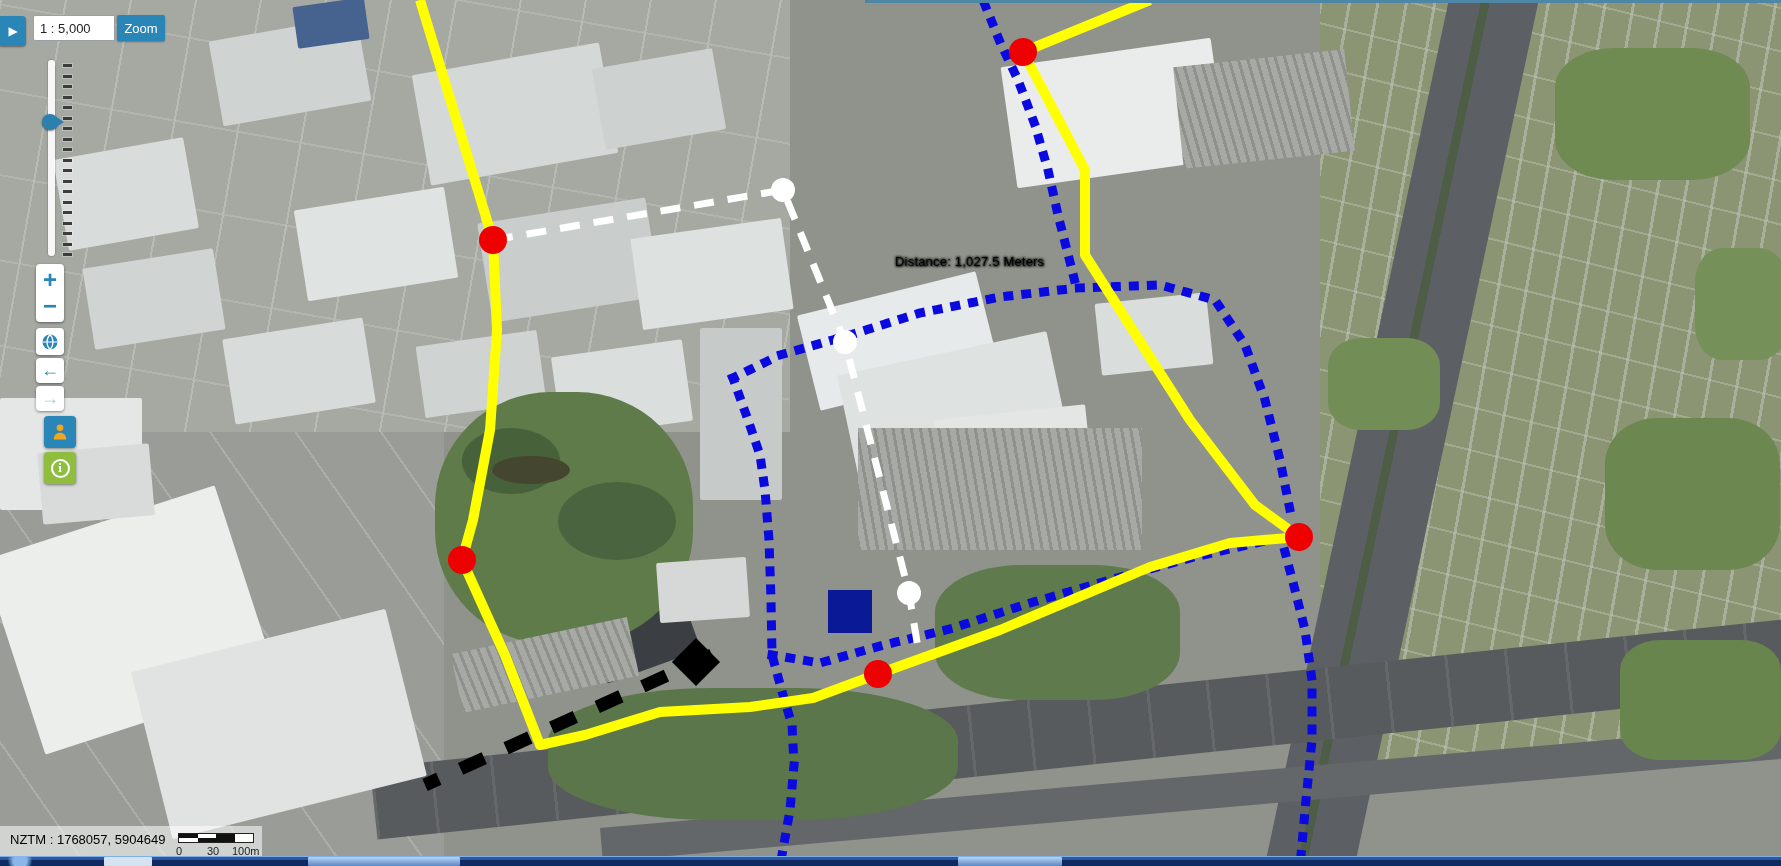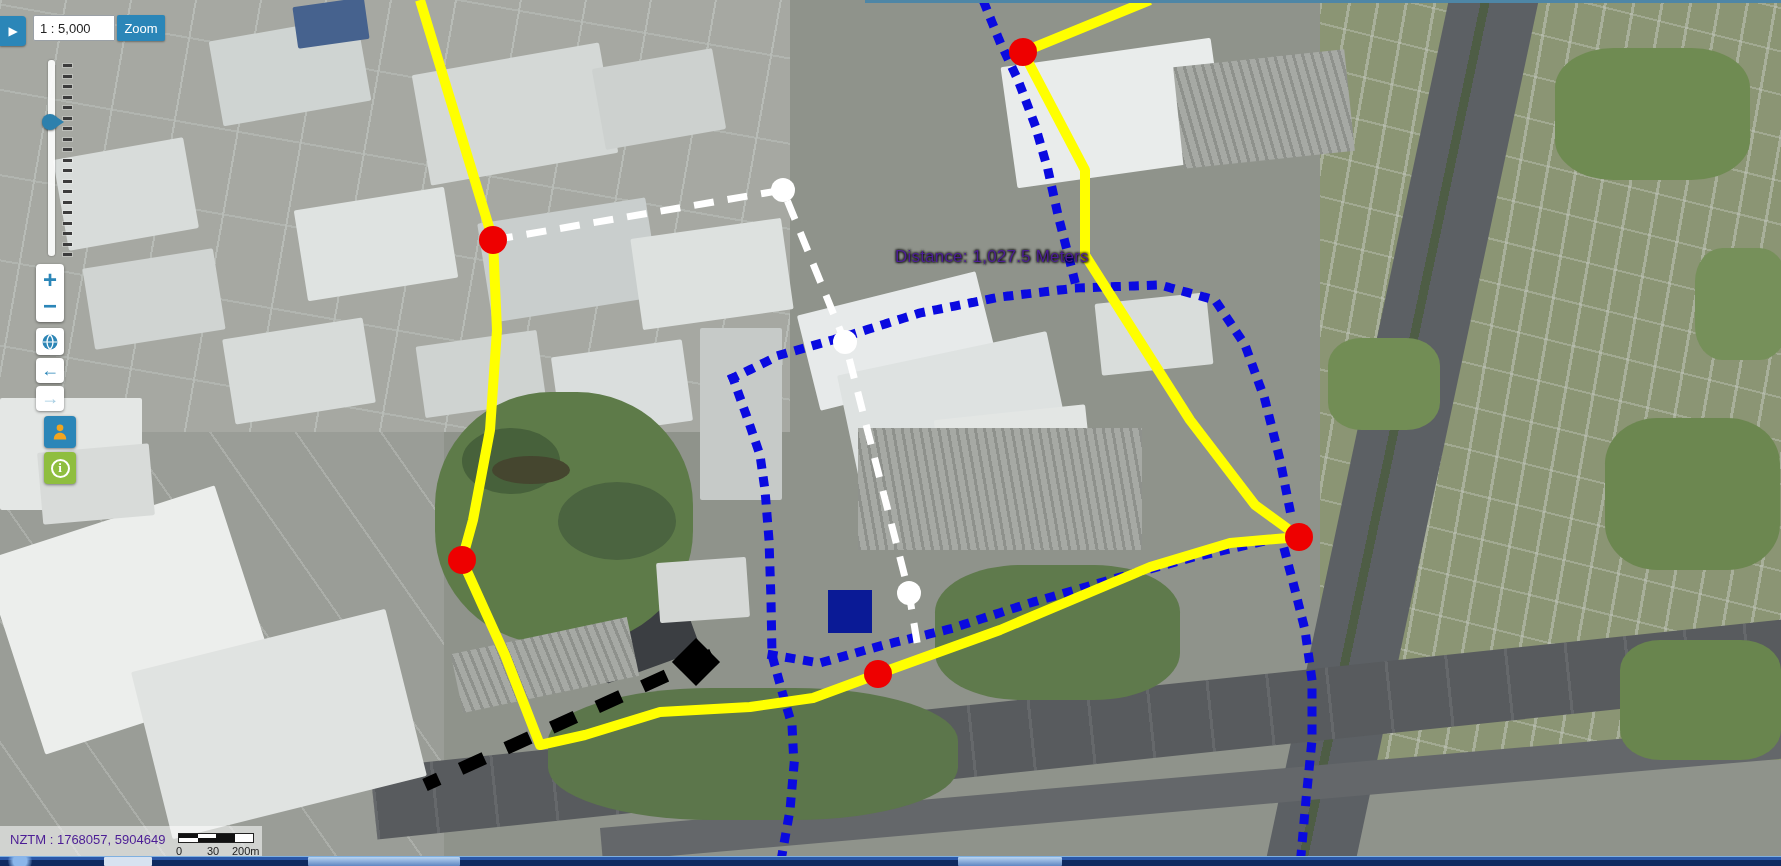--- a/index.html
+++ b/index.html
@@ -26,21 +26,21 @@
   #motorway-s{left:370px;top:768px;width:1520px;height:72px;transform:rotate(-6deg);
     transform-origin:left top;background:#585b5e;
     background-image:repeating-linear-gradient(90deg,rgba(255,255,255,.08) 0 3px,transparent 3px 60px);}
   #motorway-s2{left:600px;top:828px;width:1300px;height:34px;transform:rotate(-5deg);
     transform-origin:left top;background:#64676a;}
 
   
   #overlay-svg{position:absolute;left:0;top:0;pointer-events:none;}
 
   
-  #distance-label{position:absolute;left:895px;top:247px;color:#4c1d95;font-size:17px;
+  #distance-label{position:absolute;left:895px;top:254px;color:#000000;font-size:13px;
     letter-spacing:.2px;text-shadow:1px 1px 2px rgba(0,0,0,.85),-1px -1px 2px rgba(0,0,0,.5),
     1px -1px 2px rgba(0,0,0,.5),-1px 1px 2px rgba(0,0,0,.5);white-space:nowrap;}
 
   
   #collapse-tab{position:absolute;left:0;top:16px;width:26px;height:30px;background:#2b86b8;
     border-radius:0 4px 4px 0;color:#fff;display:flex;align-items:center;justify-content:center;
     font-size:12px;cursor:pointer;box-shadow:0 1px 2px rgba(0,0,0,.4);}
   #scale-box{position:absolute;left:33px;top:15px;width:82px;height:26px;border:1px solid #9aa0a6;
     background:#fff;font-size:13px;color:#222;padding:0 6px;border-radius:2px 0 0 2px;}
   #zoom-btn{position:absolute;left:117px;top:15px;width:48px;height:26px;background:#2b86b8;
@@ -69,21 +69,21 @@
     display:flex;align-items:center;justify-content:center;cursor:pointer;box-shadow:0 1px 3px rgba(0,0,0,.45);position:absolute;}
   #btn-info{left:44px;top:452px;width:32px;height:32px;background:#8fbe3f;border-radius:4px;
     display:flex;align-items:center;justify-content:center;cursor:pointer;box-shadow:0 1px 3px rgba(0,0,0,.45);position:absolute;}
   #info-ring{width:19px;height:19px;border:2px solid #fff;border-radius:50%;color:#fff;
     font-weight:bold;font-size:13px;display:flex;align-items:center;justify-content:center;
     font-family:"Liberation Serif",serif;}
 
   
   #status-strip{position:absolute;left:0;top:826px;width:262px;height:30px;
     background:rgba(255,255,255,.55);}
-  #coord-readout{position:absolute;left:10px;top:832px;font-size:13px;color:#4c1d95;white-space:nowrap;}
+  #coord-readout{position:absolute;left:10px;top:832px;font-size:13px;color:#000000;white-space:nowrap;}
   #scalebar{position:absolute;left:178px;top:833px;width:76px;height:10px;border:1px solid #222;
     display:grid;grid-template-columns:repeat(4,1fr);grid-template-rows:1fr 1fr;background:#fff;}
   #scalebar div{width:100%;height:100%;}
   .sb-b{background:#111;} .sb-w{background:#fff;}
   .sb-label{position:absolute;top:845px;font-size:11px;color:#222;}
   #sb-l0{left:176px;} #sb-l50{left:207px;} #sb-l100{left:232px;}
 
   
   #top-strip{position:absolute;left:865px;top:0;width:916px;height:3px;background:#4e86a6;}
   #taskbar{position:absolute;left:0;top:856px;width:1781px;height:10px;overflow:hidden;
@@ -236,21 +236,21 @@
       <div class="sb-w"></div>
       <div class="sb-b"></div>
       <div class="sb-w"></div>
     <div class="sb-w"></div>
       <div class="sb-b"></div>
       <div class="sb-b"></div>
       <div class="sb-w"></div>
   </div>
   <span class="sb-label" id="sb-l0">0</span>
   <span class="sb-label" id="sb-l50">30</span>
-  <span class="sb-label" id="sb-l100">200m</span>
+  <span class="sb-label" id="sb-l100">100m</span>
 
   <div id="taskbar">
     <div id="tb-orb"></div>
     <div class="tb-seg" id="tb-active"></div>
     <div class="tb-seg" id="tb-app1"></div>
     <div class="tb-seg" id="tb-app2"></div>
   </div>
 
 </div>
 

